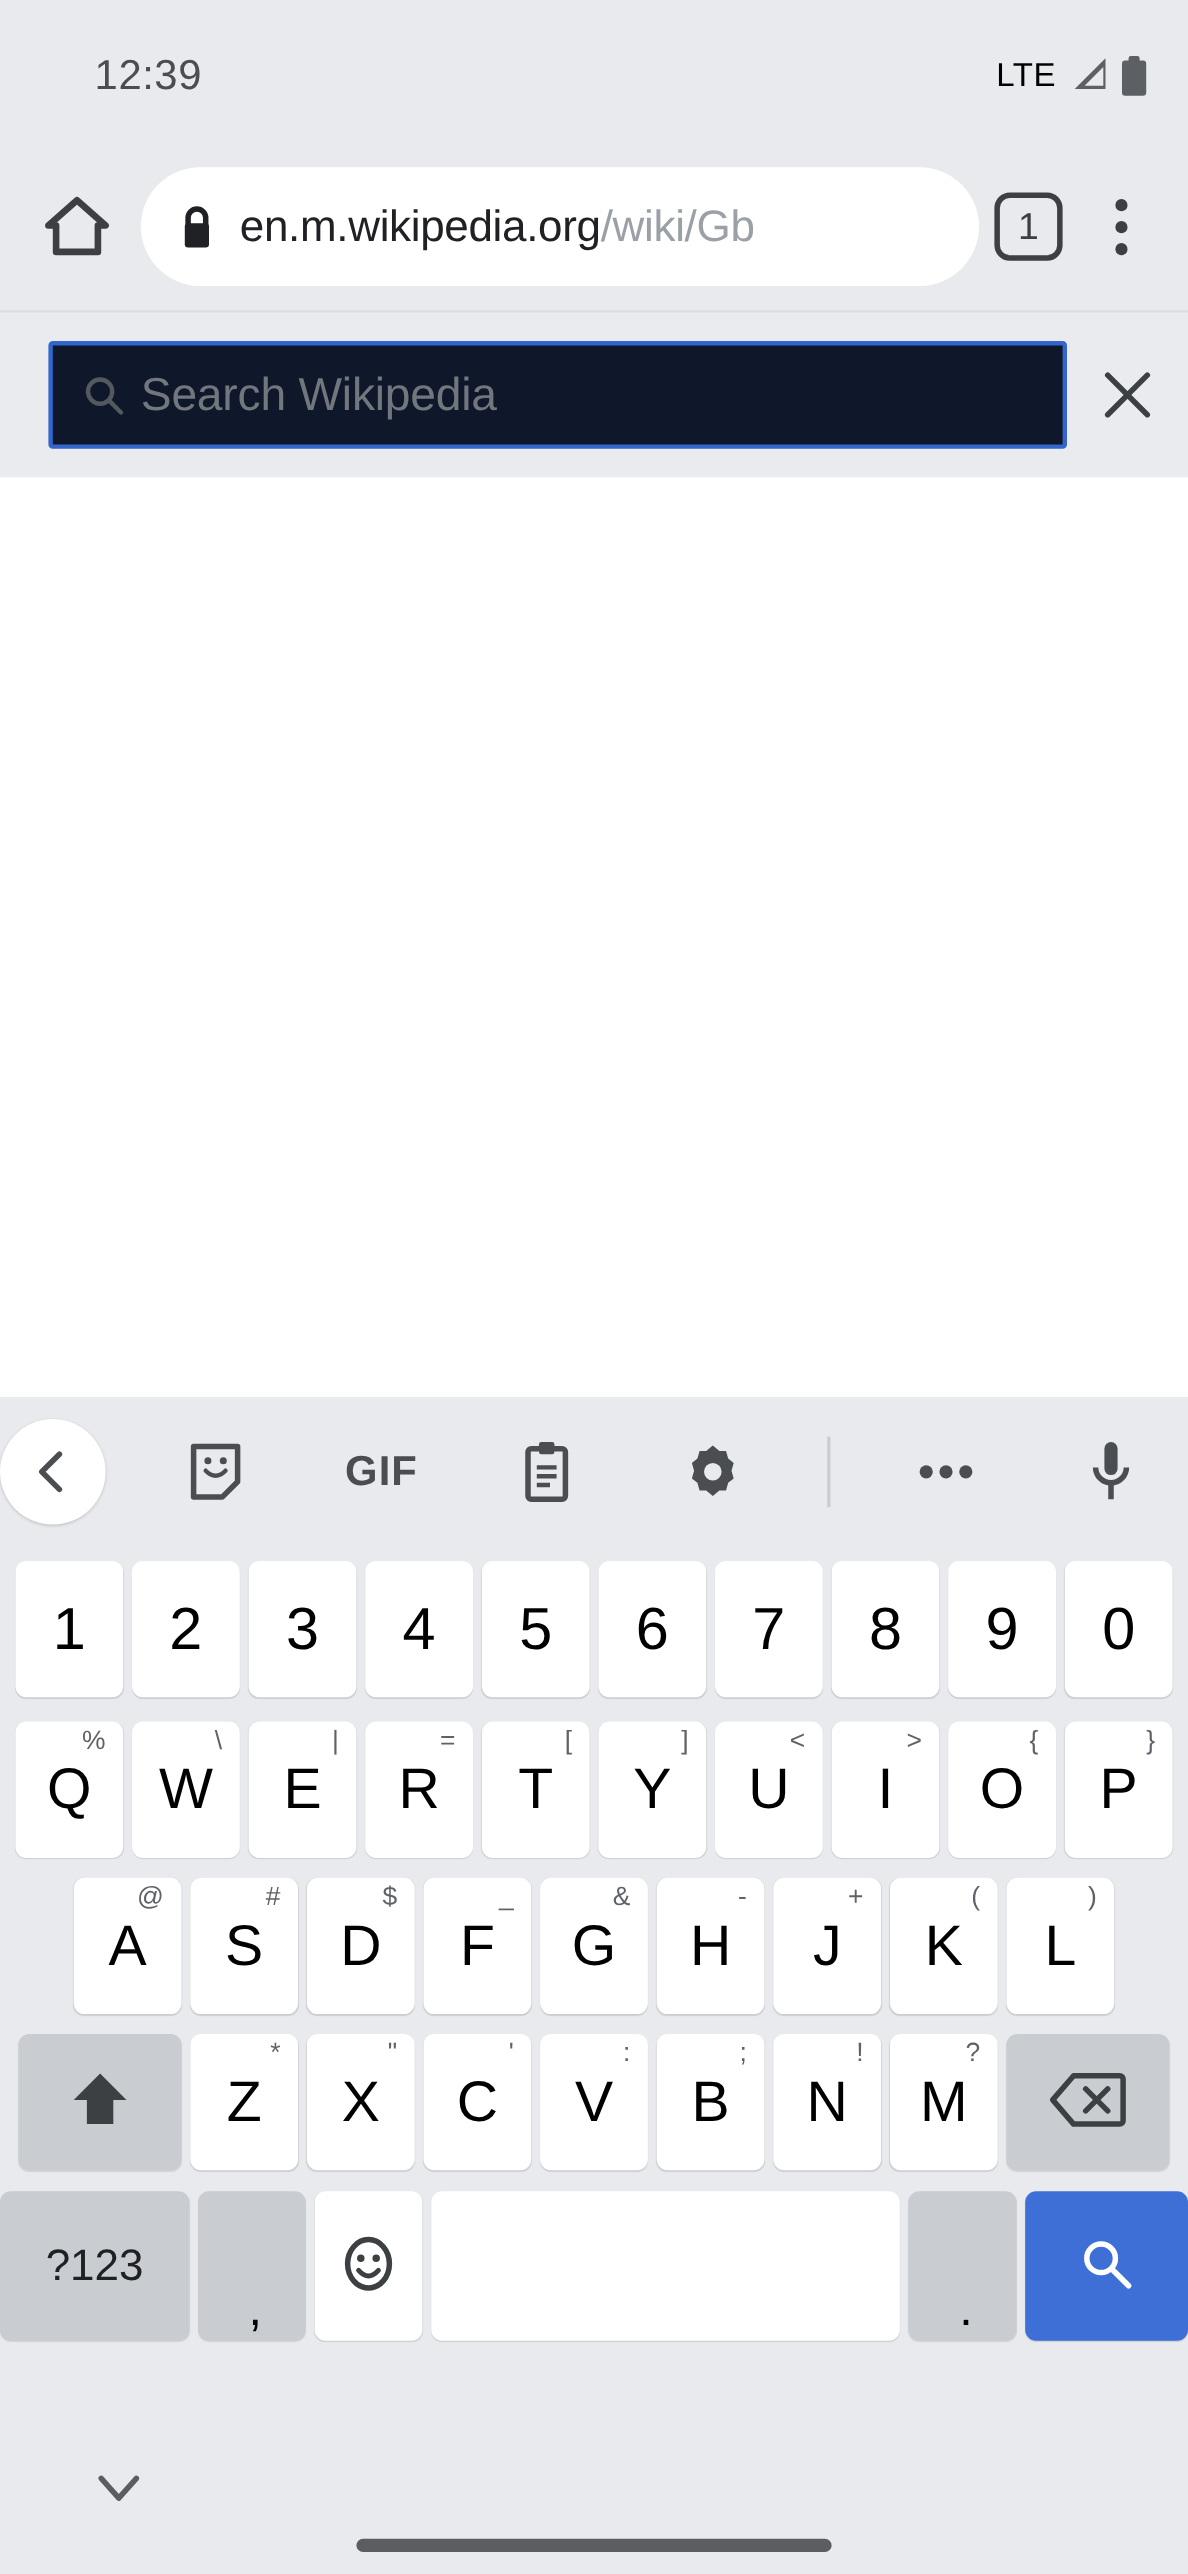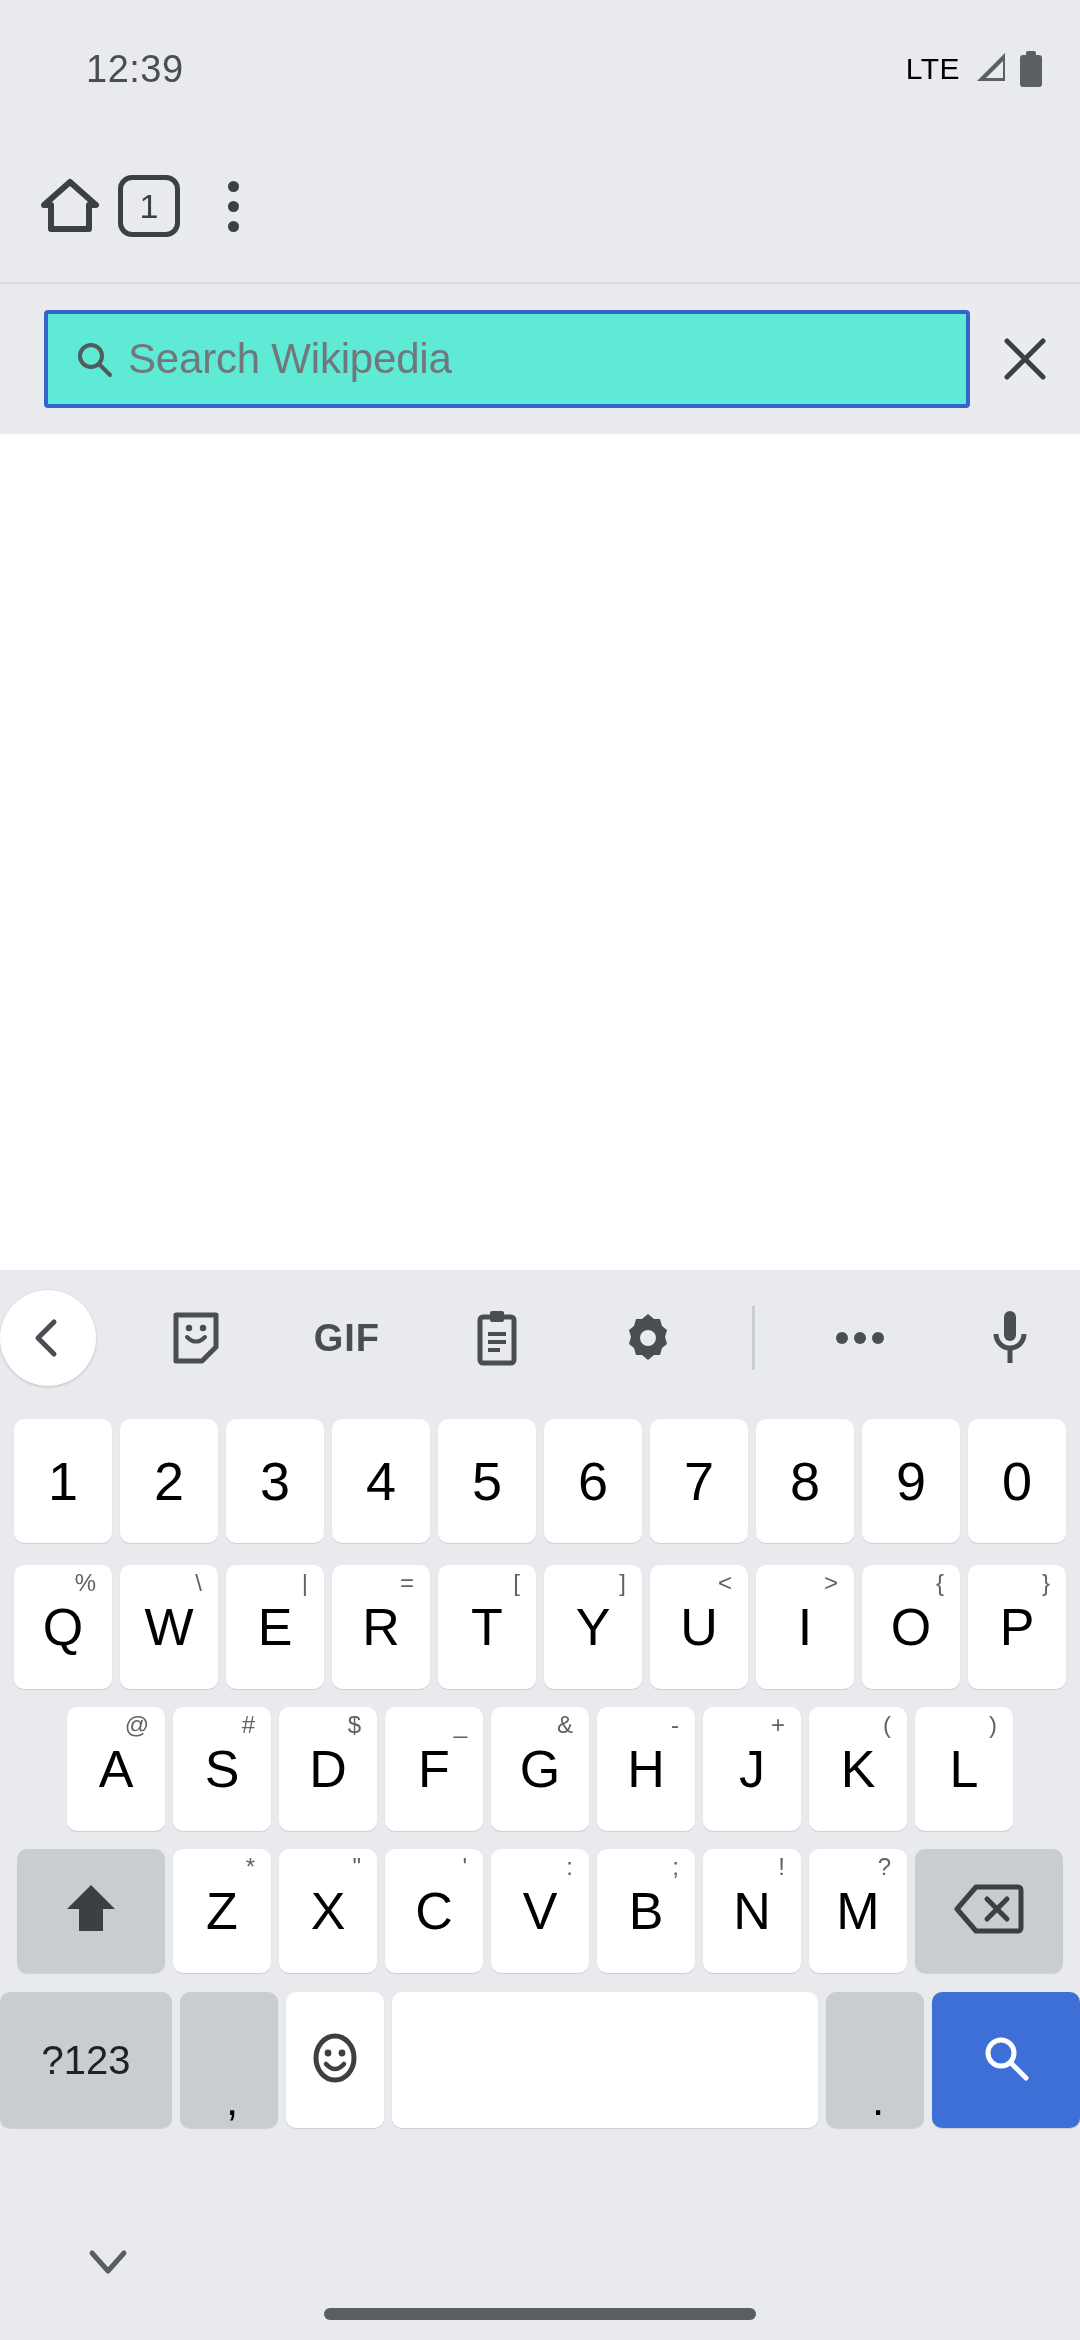--- a/index.html
+++ b/index.html
@@ -55,21 +55,21 @@
   .kebab { width: 70px; height: 80px; display:flex; flex-direction:column; align-items:center; justify-content:center; gap:9px; margin-right: 26px; flex:0 0 auto; }
   .kebab i { width: 11px; height: 11px; border-radius: 50%; background: #3c4043; display:block; }
 
   
   .searchbar {
     position: absolute; top: 282px; left: 0; width: 1080px; height: 152px;
     background: #e9ebee; border-top: 2px solid #dadce0;
     display: flex; align-items: center;
   }
   .search-field {
-    flex: 1; height: 98px; margin-left: 44px; background: #5eead4;
+    flex: 1; height: 98px; margin-left: 44px; background: #0f172a;
     border: 4px solid #3366cc; border-radius: 4px;
     display: flex; align-items: center; padding: 0 26px;
   }
   .search-ico { width: 40px; height: 40px; flex:0 0 auto; margin-right: 14px; }
   .search-ph { font-size: 42px; color: #72777d; letter-spacing: -.2px; }
   .close-x { width: 110px; height: 110px; display:flex; align-items:center; justify-content:center; flex:0 0 auto; }
 
   
   .content {
     position: absolute; top: 434px; left: 0; width: 1080px; height: 836px;
@@ -150,20 +150,29 @@
       </span>
     </div>
   </div>
 
   <div class="urlbar">
     <div class="home-btn">
       <svg width="60" height="58" viewBox="0 0 60 58">
         <path d="M30 5 L56 28 L49 28 L49 52 L11 52 L11 28 L4 28 Z" fill="none" stroke="#3c4043" stroke-width="6" stroke-linejoin="round"></path>
       </svg>
     </div>
+    <div class="omnibox">
+      <span class="lock-ico">
+        <svg width="34" height="42" viewBox="0 0 34 42">
+          <path d="M9 18 V12 a8 8 0 0 1 16 0 V18" fill="none" stroke="#202124" stroke-width="5"></path>
+          <rect x="6" y="17" width="22" height="22" rx="3" fill="#202124"></rect>
+        </svg>
+      </span>
+      <span class="url-text"><span>en.m.wikipedia.org</span><span class="url-path">/wiki/Gb</span></span>
+    </div>
     <div class="tabcount">
       <span>1</span>
     </div>
     <div class="kebab">
         <i></i>
         <i></i>
         <i></i>
       </div>
   </div>
 

